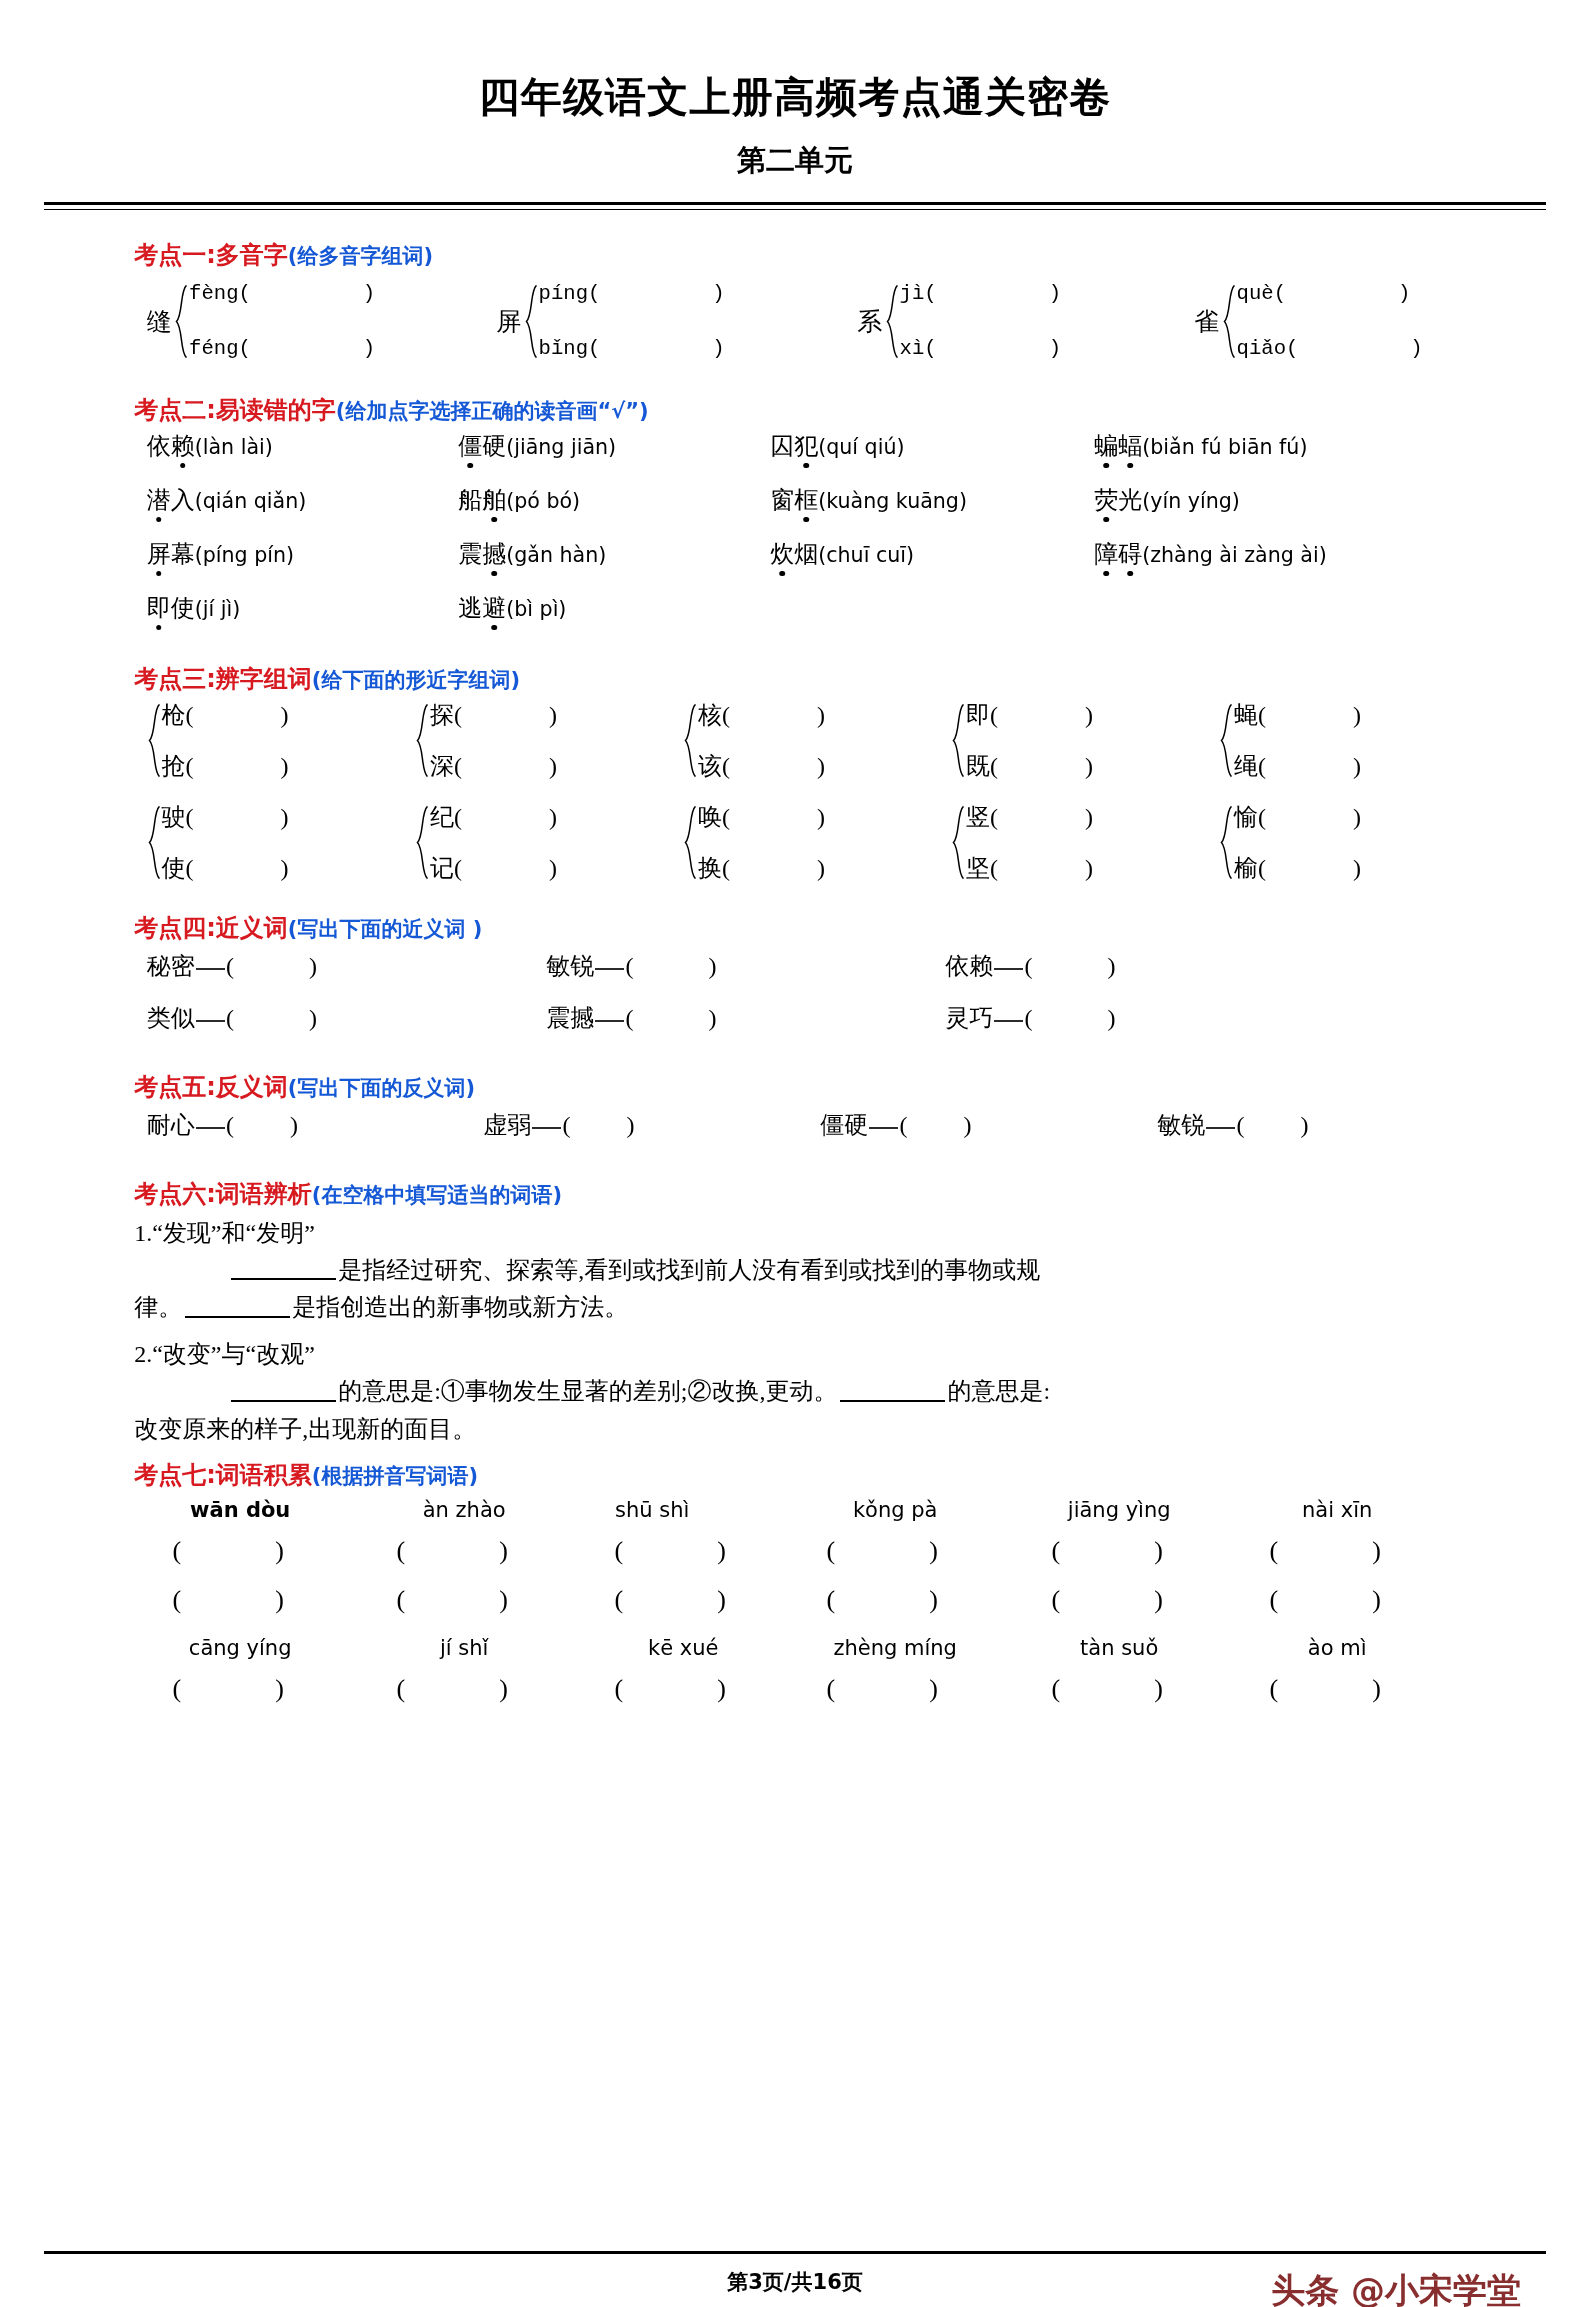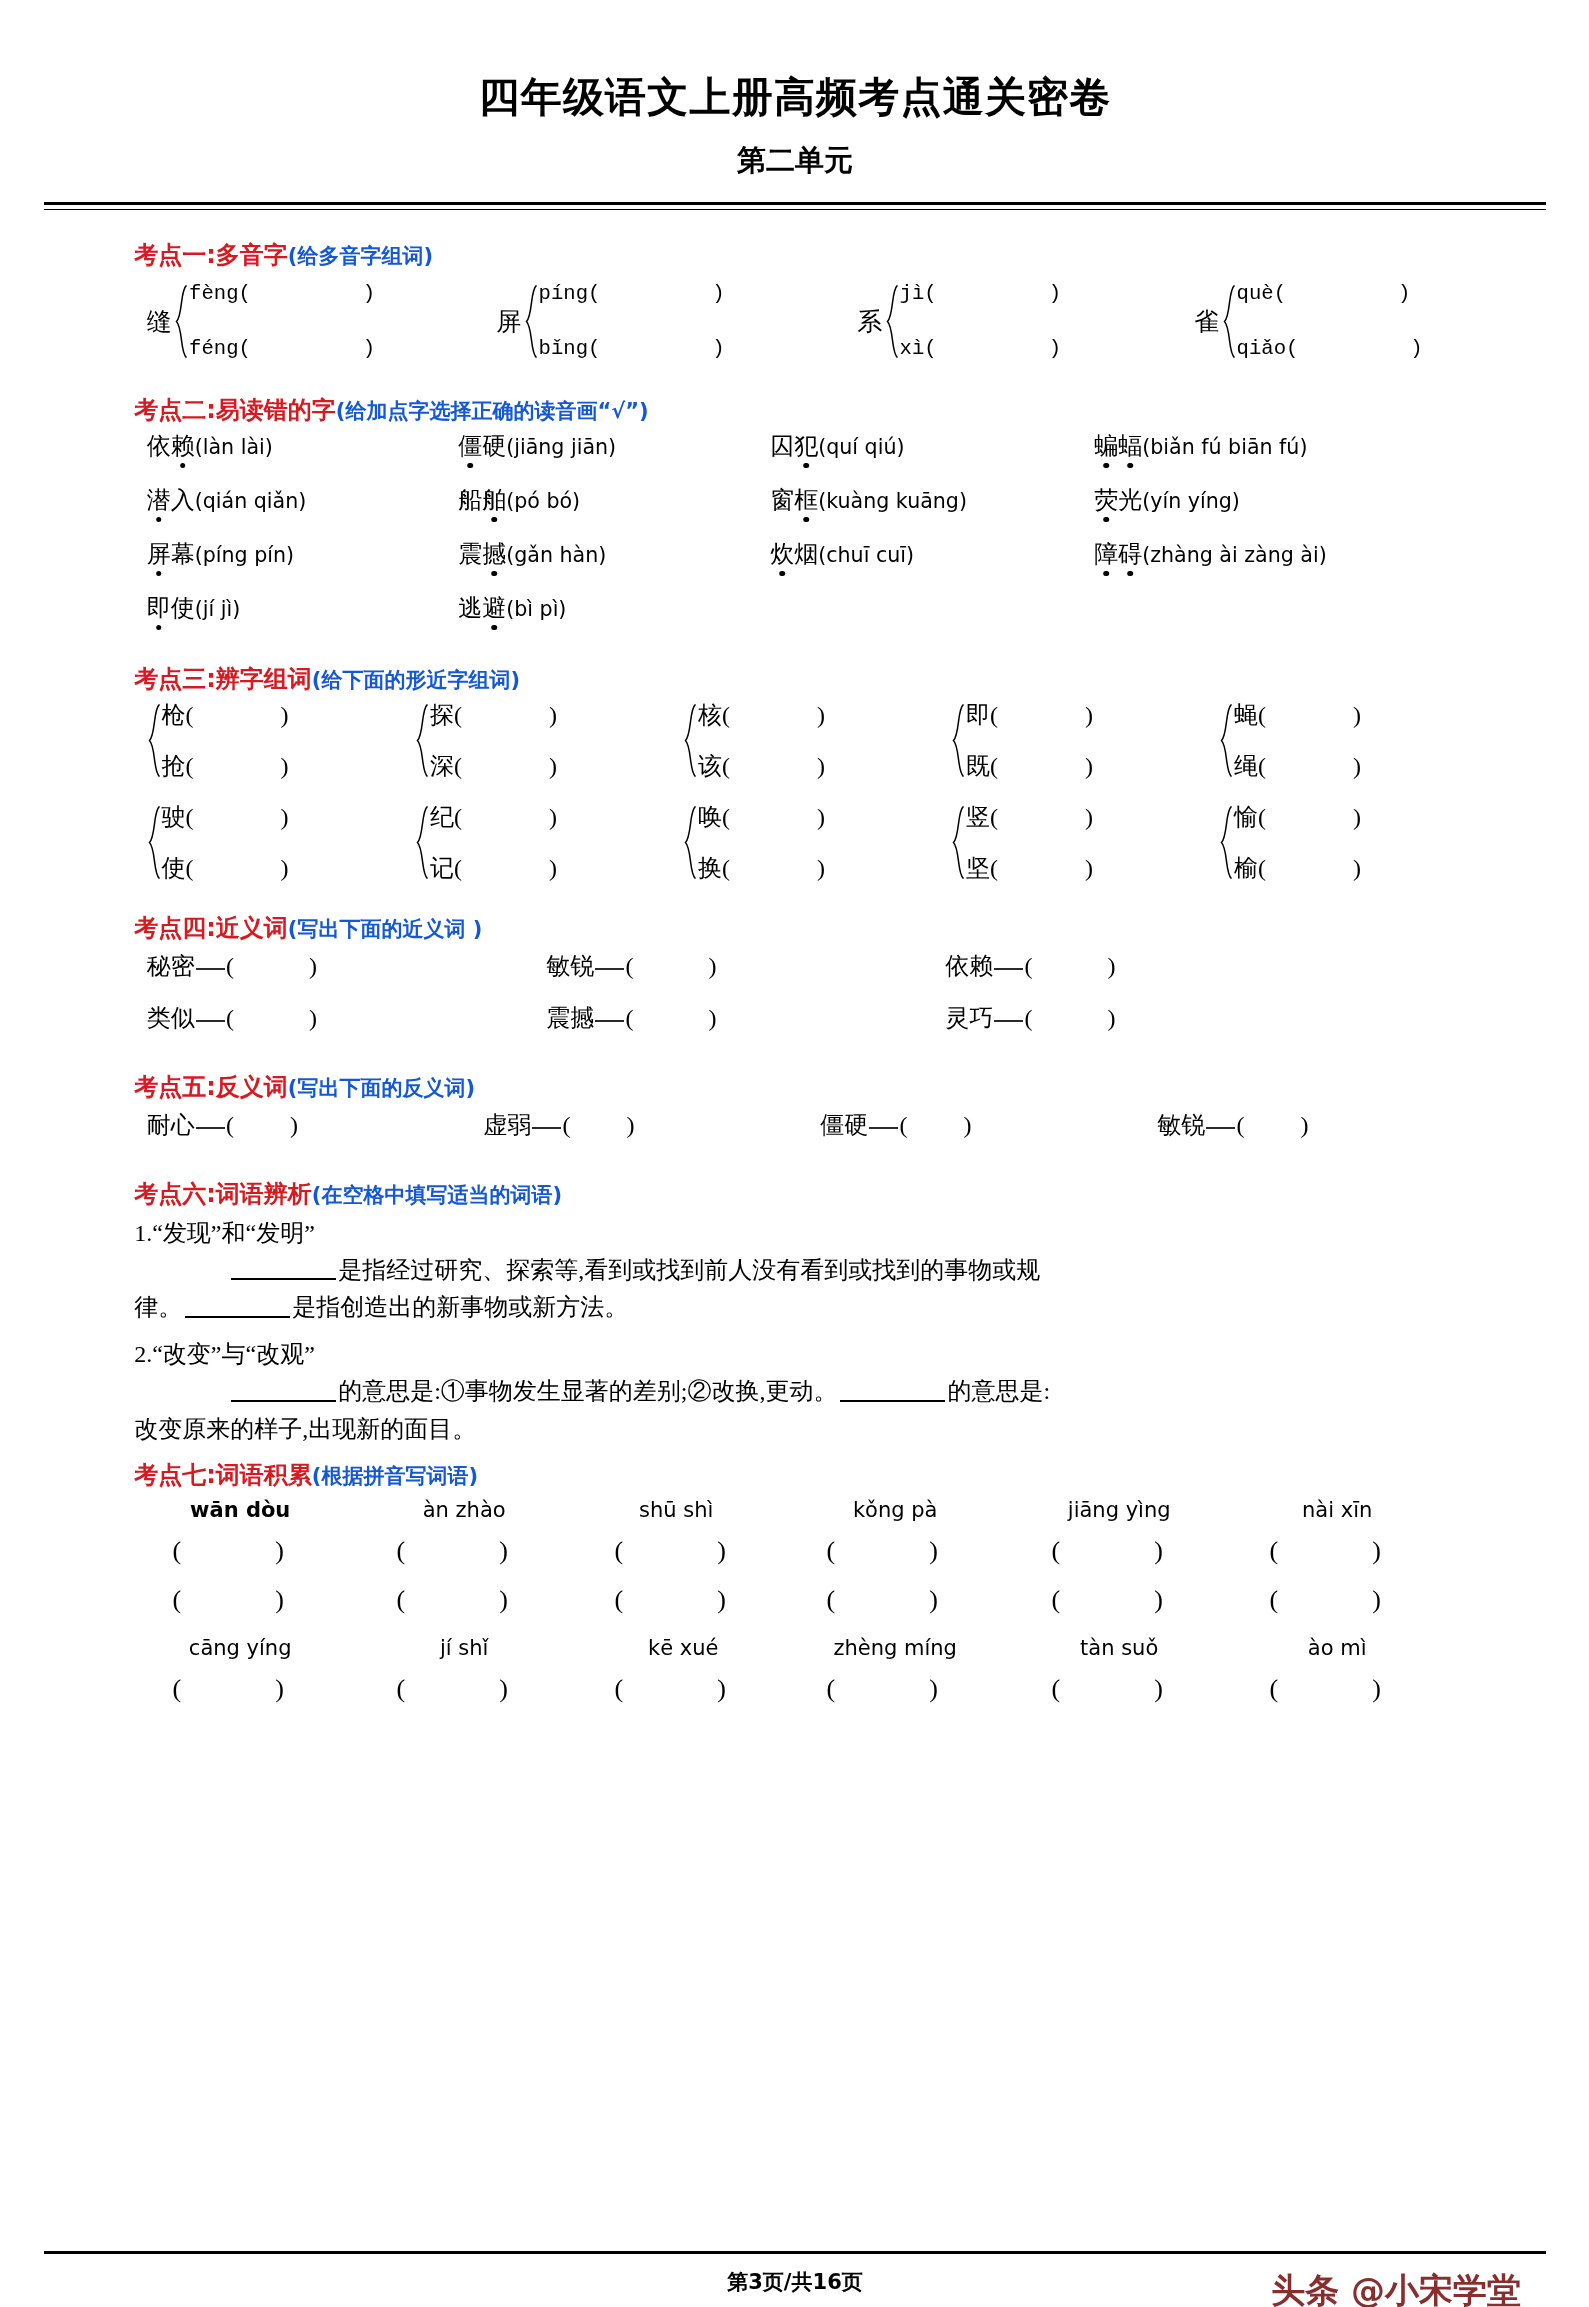--- a/index.html
+++ b/index.html
@@ -456,21 +456,21 @@
 
     <div class="sec-head" style="margin-top:13.7px;">
       <span class="red">考点七:</span><span class="red">词语积累</span><span class="blue">(根据拼音写词语)</span>
     </div>
 
     <div class="py-block">
 
       <div class="py-line">
         <span class="py-item" style="left:106px;font-weight:bold;">wān dòu</span>
         <span class="py-item" style="left:330px;">àn zhào</span>
-        <span class="py-item" style="left:542px;">shū shì</span>
+        <span class="py-item" style="left:518px;">shū shì</span>
         <span class="py-item" style="left:761px;">kǒng pà</span>
         <span class="py-item" style="left:985px;">jiāng yìng</span>
         <span class="py-item" style="left:1203px;">nài xīn</span>
       </div>
       <div class="pbr-line">
         <span class="pbr" style="left:94px;">(<span class="inner"></span>)</span>
         <span class="pbr" style="left:318px;">(<span class="inner"></span>)</span>
         <span class="pbr" style="left:536px;">(<span class="inner"></span>)</span>
         <span class="pbr" style="left:748px;">(<span class="inner"></span>)</span>
         <span class="pbr" style="left:973px;">(<span class="inner"></span>)</span>

